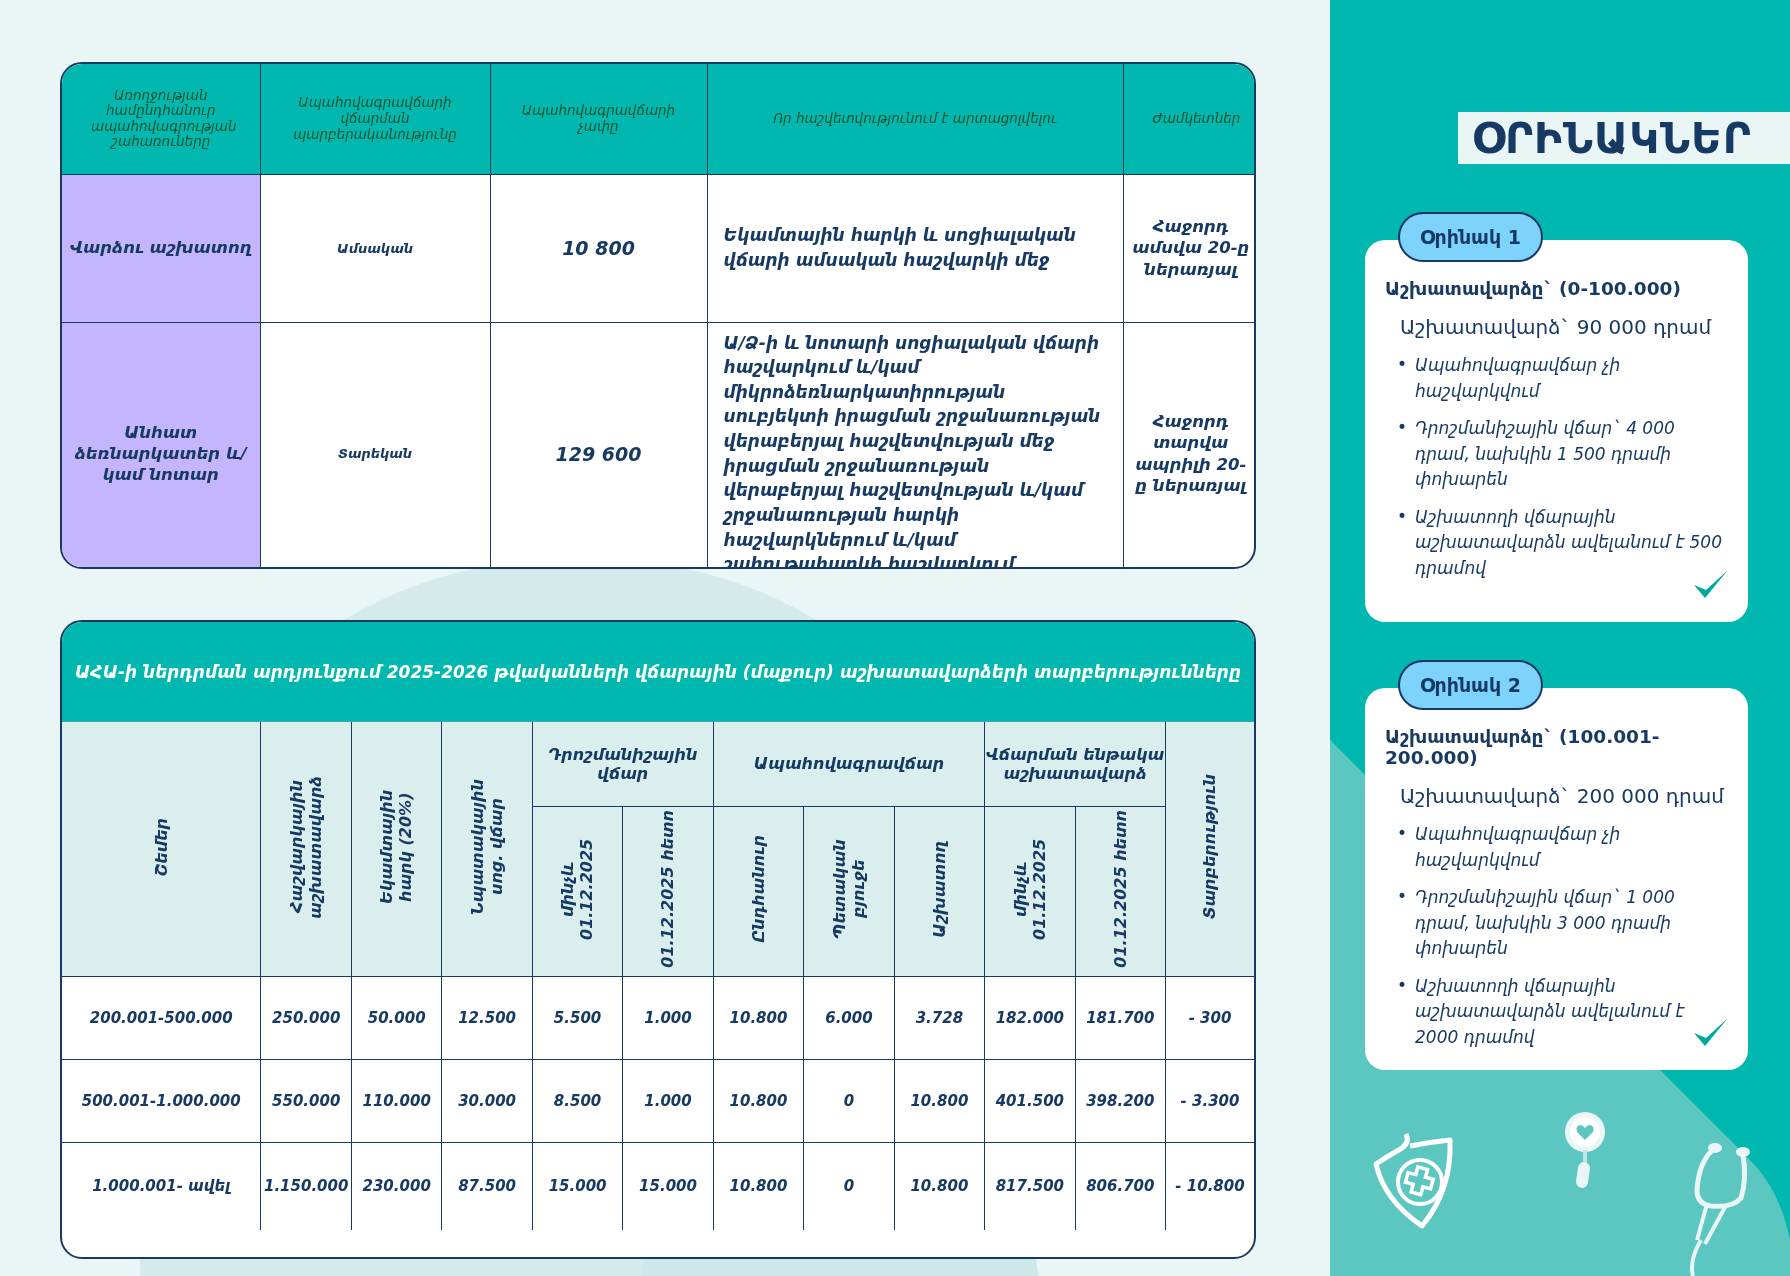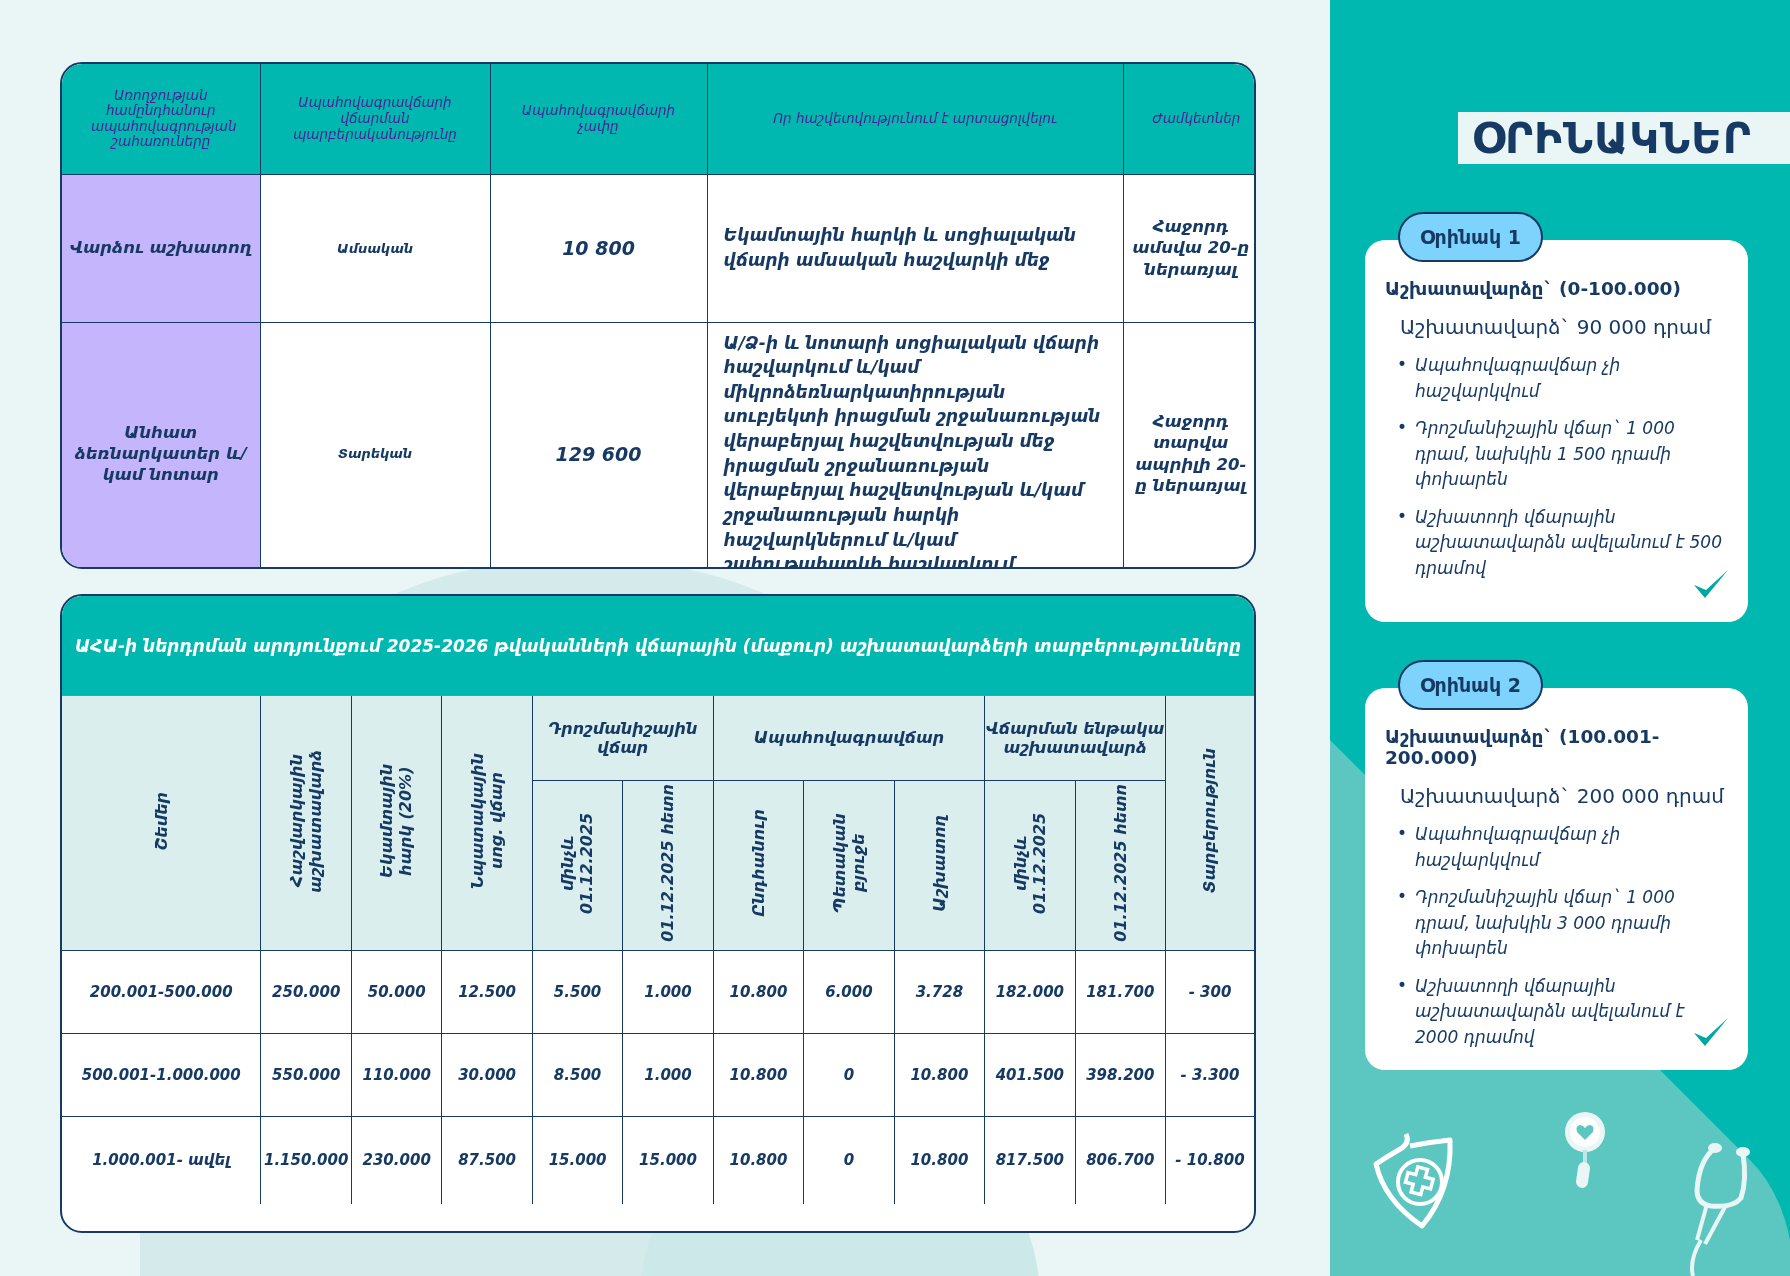--- a/index.html
+++ b/index.html
@@ -30,34 +30,34 @@
   table { border-collapse: collapse; width: 100%; table-layout: fixed; }
   td, th { border: 1.5px solid #163a63; text-align: center; vertical-align: middle; font-style: italic; }
   tr:first-child > th, tr:first-child > td { border-top: none; }
   tr > :first-child { border-left: none; }
   tr > :last-child { border-right: none; }
   tr:last-child > td { border-bottom: none; }
 
   
   #t1 { top: 62px; height: 507px; }
   #t1 th {
-    background: #00b8b0; color: #4c1d95; font-weight: normal; font-size: 13.5px;
+    background: #00b8b0; color: #14532d; font-weight: normal; font-size: 13.5px;
     line-height: 1.15; height: 110px; padding: 4px 29px;
   }
   #t1 td { color: #163a63; font-weight: bold; font-size: 17px; }
   #t1 td.c-cat { background: #c4b5fd; font-size: 16.5px; line-height: 1.3; }
   #t1 td.c-desc { text-align: left; font-size: 17px; line-height: 1.45; padding: 8px 16px; }
   #t1 td.c-dead { font-size: 16.5px; line-height: 1.3; padding: 4px 6px; }
   #t1 td.c-num { font-size: 19px; }
   #t1 td.c-per { font-size: 13px; }
   #t1 tr.r1 td { height: 148px; }
   #t1 tr.r2 td { height: 245px; }
 
   
-  #t2 { top: 594px; height: 639px; }
+  #t2 { top: 620px; height: 639px; }
   .t2-title {
     background: #00b8b0; color: #fff; height: 100px;
     display: flex; align-items: center; justify-content: center;
     font-style: italic; font-weight: bold; font-size: 17px;
     border-bottom: 1.5px solid #3aa9a5;
   }
   #t2 th { background: #daeeee; color: #163a63; font-weight: bold; font-size: 16px; line-height: 1.2; }
   #t2 tr.h1 th { height: 84px; }
   #t2 tr.h2 th { height: 170px; }
   .vert { writing-mode: vertical-rl; transform: rotate(180deg); display: inline-block; white-space: normal; max-height: 160px; }
@@ -230,21 +230,21 @@
   </svg>
 
   <div class="title2">ՕՐԻՆԱԿՆԵՐ</div>
 
   <div class="ex-card" id="ex1">
     <div class="ex-badge">Օրինակ 1</div>
     <div class="ex-range">Աշխատավարձը` (0-100.000)</div>
     <div class="ex-salary">Աշխատավարձ` 90 000 դրամ</div>
     <ul class="ex-list">
       <li>Ապահովագրավճար չի հաշվարկվում</li>
-      <li>Դրոշմանիշային վճար` 1 000 դրամ, նախկին 1 500 դրամի փոխարեն</li>
+      <li>Դրոշմանիշային վճար` 4 000 դրամ, նախկին 1 500 դրամի փոխարեն</li>
       <li>Աշխատողի վճարային աշխատավարձն ավելանում է 500 դրամով</li>
     </ul>
     <svg class="check" viewBox="0 0 38 32">
       <path d="M2 17 L13 30 L36 2 L14 22 Z" fill="#00a8a0"></path>
     </svg>
   </div>
 
   <div class="ex-card" id="ex2">
     <div class="ex-badge">Օրինակ 2</div>
     <div class="ex-range">Աշխատավարձը` (100.001-200.000)</div>

